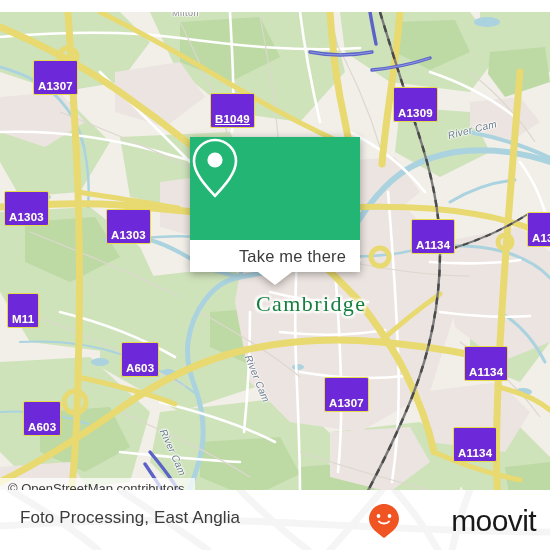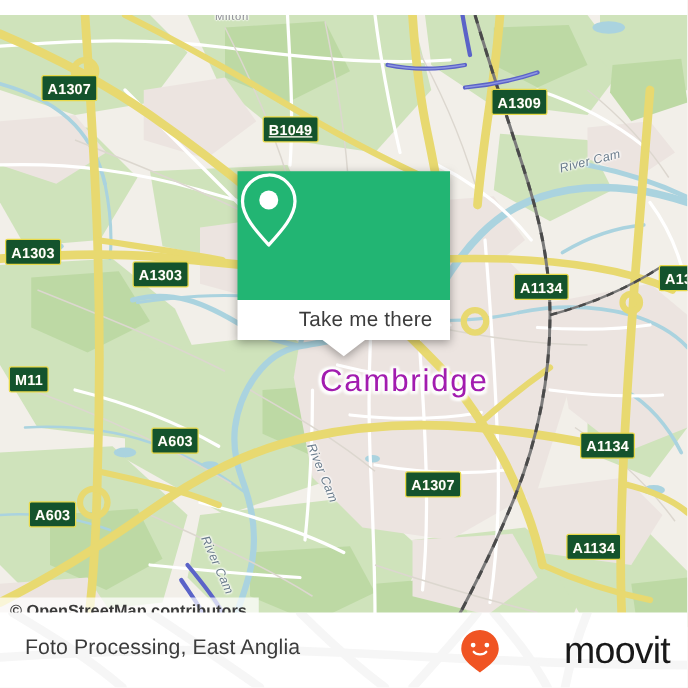--- a/index.html
+++ b/index.html
@@ -13,41 +13,42 @@
   
   #map{
     position:absolute;left:0;top:0;width:550px;height:490px;
     overflow:hidden;background:#f2efe9;margin-top:12px;
   }
   #map svg{position:absolute;left:0;top:0;}
 
   
   .shield{
     position:absolute;
-    background:#14532d;
+    background:#6d28d9;
     border:1.5px solid #e8d94a;
     border-radius:2px;
     color:#ffffff;
     font-size:11.5px;
     font-weight:bold;
     letter-spacing:0.2px;
-    padding:5px 4px 2px 4px;
+    padding:19px 4px 2px 4px;
     line-height:12px;
     text-shadow:0 0 1px rgba(200,180,40,.35);
   }
 
   
   .place{
     position:absolute;
-    color:#a21caf;
-    font-size:25px;
+    color:#15803d;
+    font-size:22px;
     letter-spacing:1.4px;
     text-shadow:
       -2px 0 2px #fff, 2px 0 2px #fff, 0 -2px 2px #fff, 0 2px 2px #fff,
       -2px -2px 2px #fff, 2px 2px 2px #fff, -2px 2px 2px #fff, 2px -2px 2px #fff;
+    font-family: Liberation Serif, serif;
   }
   .place-sm{
     position:absolute;color:#8b8b93;font-size:9px;letter-spacing:.5px;
     text-shadow:-1px 0 1px #fff,1px 0 1px #fff,0 -1px 1px #fff,0 1px 1px #fff;
   }
 
   
   .water{
     position:absolute;
     color:#6a7c8c;
@@ -79,21 +80,21 @@
     border-left:17px solid transparent;
     border-right:17px solid transparent;
     border-top:13px solid #ffffff;
   }
 
   
   #attrib{
     position:absolute;left:0;top:466px;
     background:rgba(255,255,255,.72);
     padding:3px 10px 4px 8px;
-    font-size:13px;color:#3a3a3a;font-weight:bold;
+    font-size:13px;color:#3a3a3a;
   }
 
   
   #footer{
     position:absolute;left:0;top:490px;width:550px;height:70px;
     background:#ffffff;overflow:hidden;
   }
   #footer-bgsvg{position:absolute;left:0;top:0;opacity:.5;}
   #footer-title{
     position:absolute;left:20px;top:18px;
@@ -310,21 +311,21 @@
 
     <div class="place" style="left:256px;top:279px;">Cambridge</div>
 
     <div class="water" style="left:448px;top:118px;transform:rotate(-14deg);transform-origin:left center;">River Cam</div>
     <div class="water" style="left:236px;top:248px;transform:rotate(-90deg);transform-origin:left top;">River Cam</div>
     <div class="water" style="left:248px;top:338px;transform:rotate(68deg);transform-origin:left center;">River Cam</div>
     <div class="water" style="left:163px;top:412px;transform:rotate(66deg);transform-origin:left center;">River Cam</div>
 
     <div class="shield" style="left:33px;top:48px;">A1307</div>
     <div class="shield" style="left:210px;top:81px;text-decoration:underline;">B1049</div>
-    <div class="shield" style="left:393px;top:59px;">A1309</div>
+    <div class="shield" style="left:393px;top:75px;">A1309</div>
     <div class="shield" style="left:4px;top:179px;">A1303</div>
     <div class="shield" style="left:106px;top:197px;">A1303</div>
     <div class="shield" style="left:411px;top:207px;">A1134</div>
     <div class="shield" style="left:527px;top:200px;">A13</div>
     <div class="shield" style="left:7px;top:281px;">M11</div>
     <div class="shield" style="left:121px;top:330px;">A603</div>
     <div class="shield" style="left:324px;top:365px;">A1307</div>
     <div class="shield" style="left:464px;top:334px;">A1134</div>
     <div class="shield" style="left:23px;top:389px;">A603</div>
     <div class="shield" style="left:453px;top:415px;">A1134</div>

